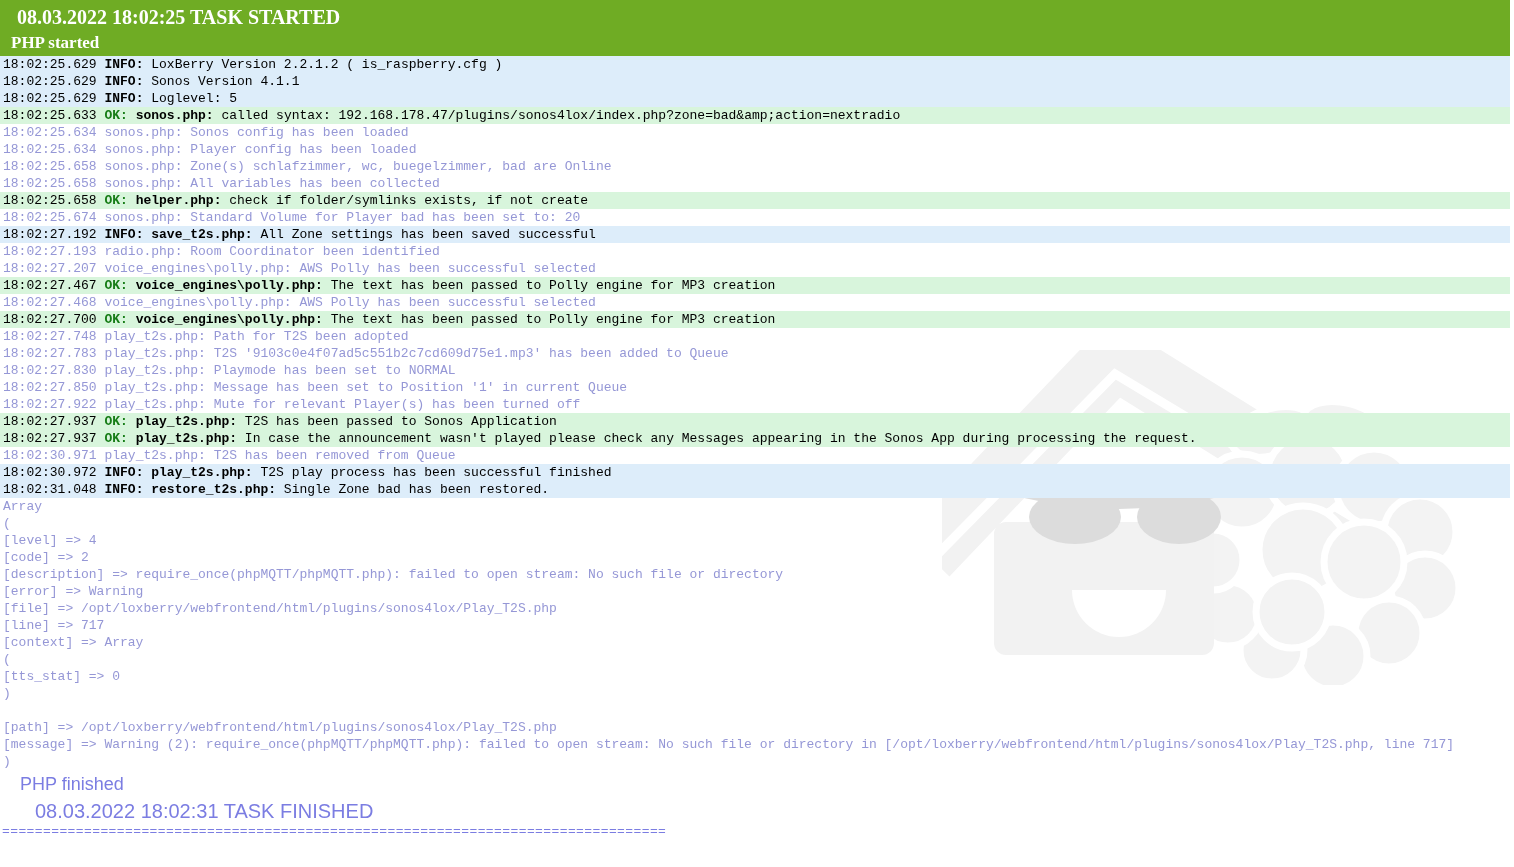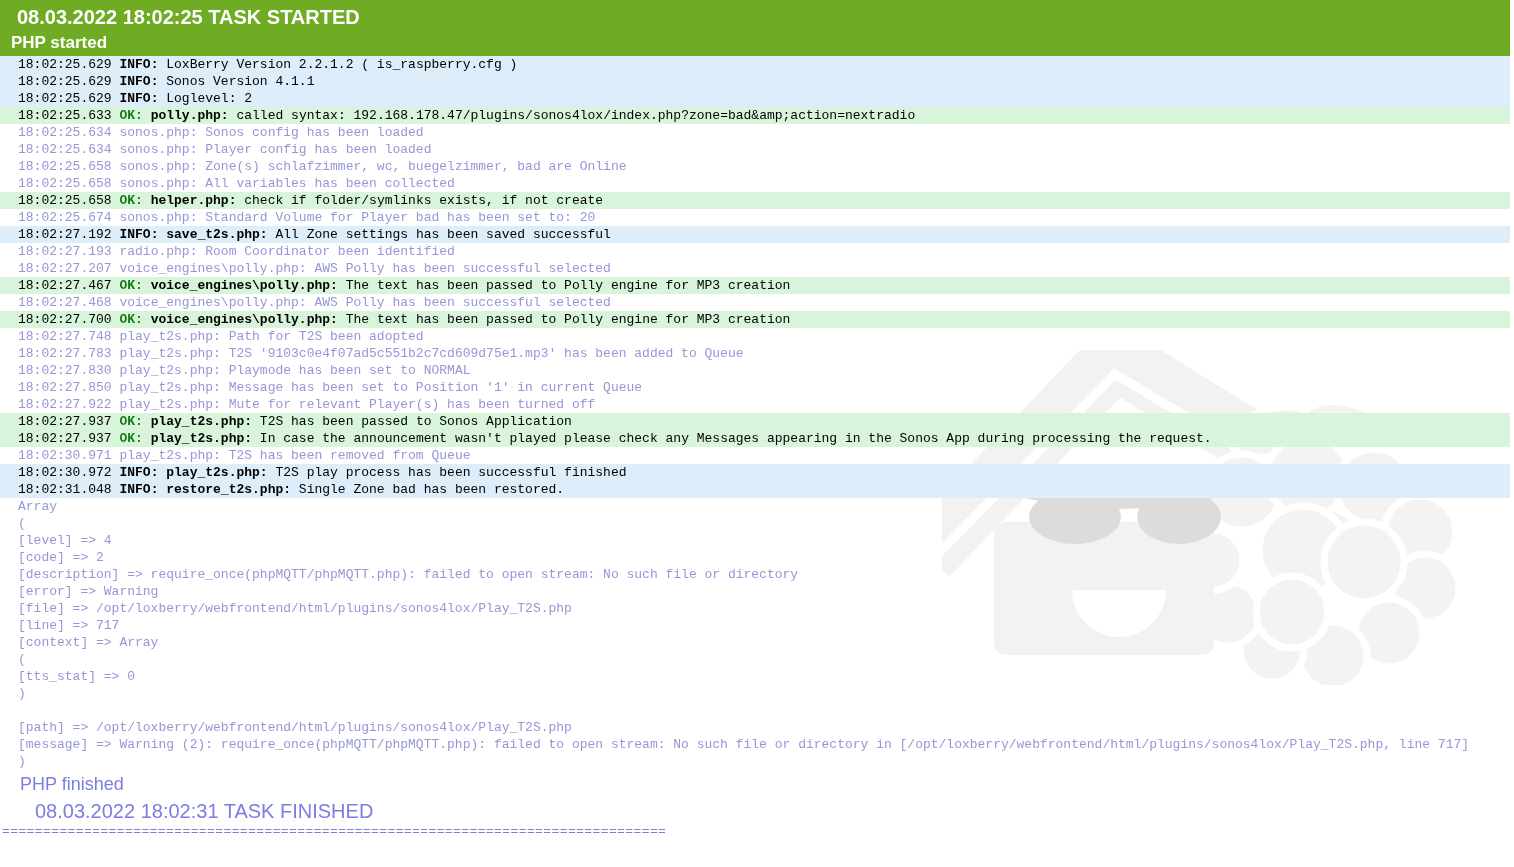--- a/index.html
+++ b/index.html
@@ -11,30 +11,30 @@
     font-family:"Liberation Mono",monospace;
   }
   
   .watermark{position:absolute;left:942px;top:350px;z-index:0;}
   
   .content{position:relative;z-index:1;width:1510px;}
   
   .hdr{
     background:var(--header-bg,#6fac24);
     width:1510px;height:56px;
-    font-family:Liberation Sans, sans-serif;
+    font-family:Liberation Serif, serif;
     color:#ffffff;font-weight:bold;
   }
   .hdr .l1{font-size:20px;line-height:26px;padding:4px 0 0 17px;}
   .hdr .l2{font-size:17px;line-height:22px;padding:2px 0 0 11px;}
   
   .log{width:1510px;}
   .row{
     height:17px;line-height:17px;font-size:13px;
-    padding-left:18px;white-space:pre;overflow:hidden;
+    padding-left:3px;white-space:pre;overflow:hidden;
   }
   .row.info{background:var(--info-bg,#ddedfa);}
   .row.ok{background:var(--ok-bg,#d8f5dc);}
   .row.blank{background:transparent;}
   .row.info .time,.row.info .msg,
   .row.ok .time,.row.ok .msg{color:#000000;}
   .row.info .level,.row.info .script,
   .row.ok .script{color:#000000;font-weight:bold;}
   .row.ok .level{color:var(--ok-green,#177d17);font-weight:bold;}
   .row.plain .time,.row.plain .msg{color:var(--plain-text,#9597d6);}
@@ -91,22 +91,22 @@
   <div class="content">
 
     <div class="hdr">
       <div class="l1">08.03.2022 18:02:25 TASK STARTED</div>
       <div class="l2">PHP started</div>
     </div>
 
     <div class="log">
         <div class="row info"><span class="time">18:02:25.629 </span><span class="level">INFO: </span><span class="msg">LoxBerry Version 2.2.1.2 ( is_raspberry.cfg )</span></div>
         <div class="row info"><span class="time">18:02:25.629 </span><span class="level">INFO: </span><span class="msg">Sonos Version 4.1.1</span></div>
-        <div class="row info"><span class="time">18:02:25.629 </span><span class="level">INFO: </span><span class="msg">Loglevel: 2</span></div>
-        <div class="row ok"><span class="time">18:02:25.633 </span><span class="level">OK: </span><span class="script">polly.php: </span><span class="msg">called syntax: 192.168.178.47/plugins/sonos4lox/index.php?zone=bad&amp;amp;action=nextradio</span></div>
+        <div class="row info"><span class="time">18:02:25.629 </span><span class="level">INFO: </span><span class="msg">Loglevel: 5</span></div>
+        <div class="row ok"><span class="time">18:02:25.633 </span><span class="level">OK: </span><span class="script">sonos.php: </span><span class="msg">called syntax: 192.168.178.47/plugins/sonos4lox/index.php?zone=bad&amp;amp;action=nextradio</span></div>
         <div class="row plain"><span class="time">18:02:25.634 </span><span class="msg">sonos.php: Sonos config has been loaded</span></div>
         <div class="row plain"><span class="time">18:02:25.634 </span><span class="msg">sonos.php: Player config has been loaded</span></div>
         <div class="row plain"><span class="time">18:02:25.658 </span><span class="msg">sonos.php: Zone(s) schlafzimmer, wc, buegelzimmer, bad are Online</span></div>
         <div class="row plain"><span class="time">18:02:25.658 </span><span class="msg">sonos.php: All variables has been collected</span></div>
         <div class="row ok"><span class="time">18:02:25.658 </span><span class="level">OK: </span><span class="script">helper.php: </span><span class="msg">check if folder/symlinks exists, if not create</span></div>
         <div class="row plain"><span class="time">18:02:25.674 </span><span class="msg">sonos.php: Standard Volume for Player bad has been set to: 20</span></div>
         <div class="row info"><span class="time">18:02:27.192 </span><span class="level">INFO: </span><span class="script">save_t2s.php: </span><span class="msg">All Zone settings has been saved successful</span></div>
         <div class="row plain"><span class="time">18:02:27.193 </span><span class="msg">radio.php: Room Coordinator been identified</span></div>
         <div class="row plain"><span class="time">18:02:27.207 </span><span class="msg">voice_engines\polly.php: AWS Polly has been successful selected</span></div>
         <div class="row ok"><span class="time">18:02:27.467 </span><span class="level">OK: </span><span class="script">voice_engines\polly.php: </span><span class="msg">The text has been passed to Polly engine for MP3 creation</span></div>

